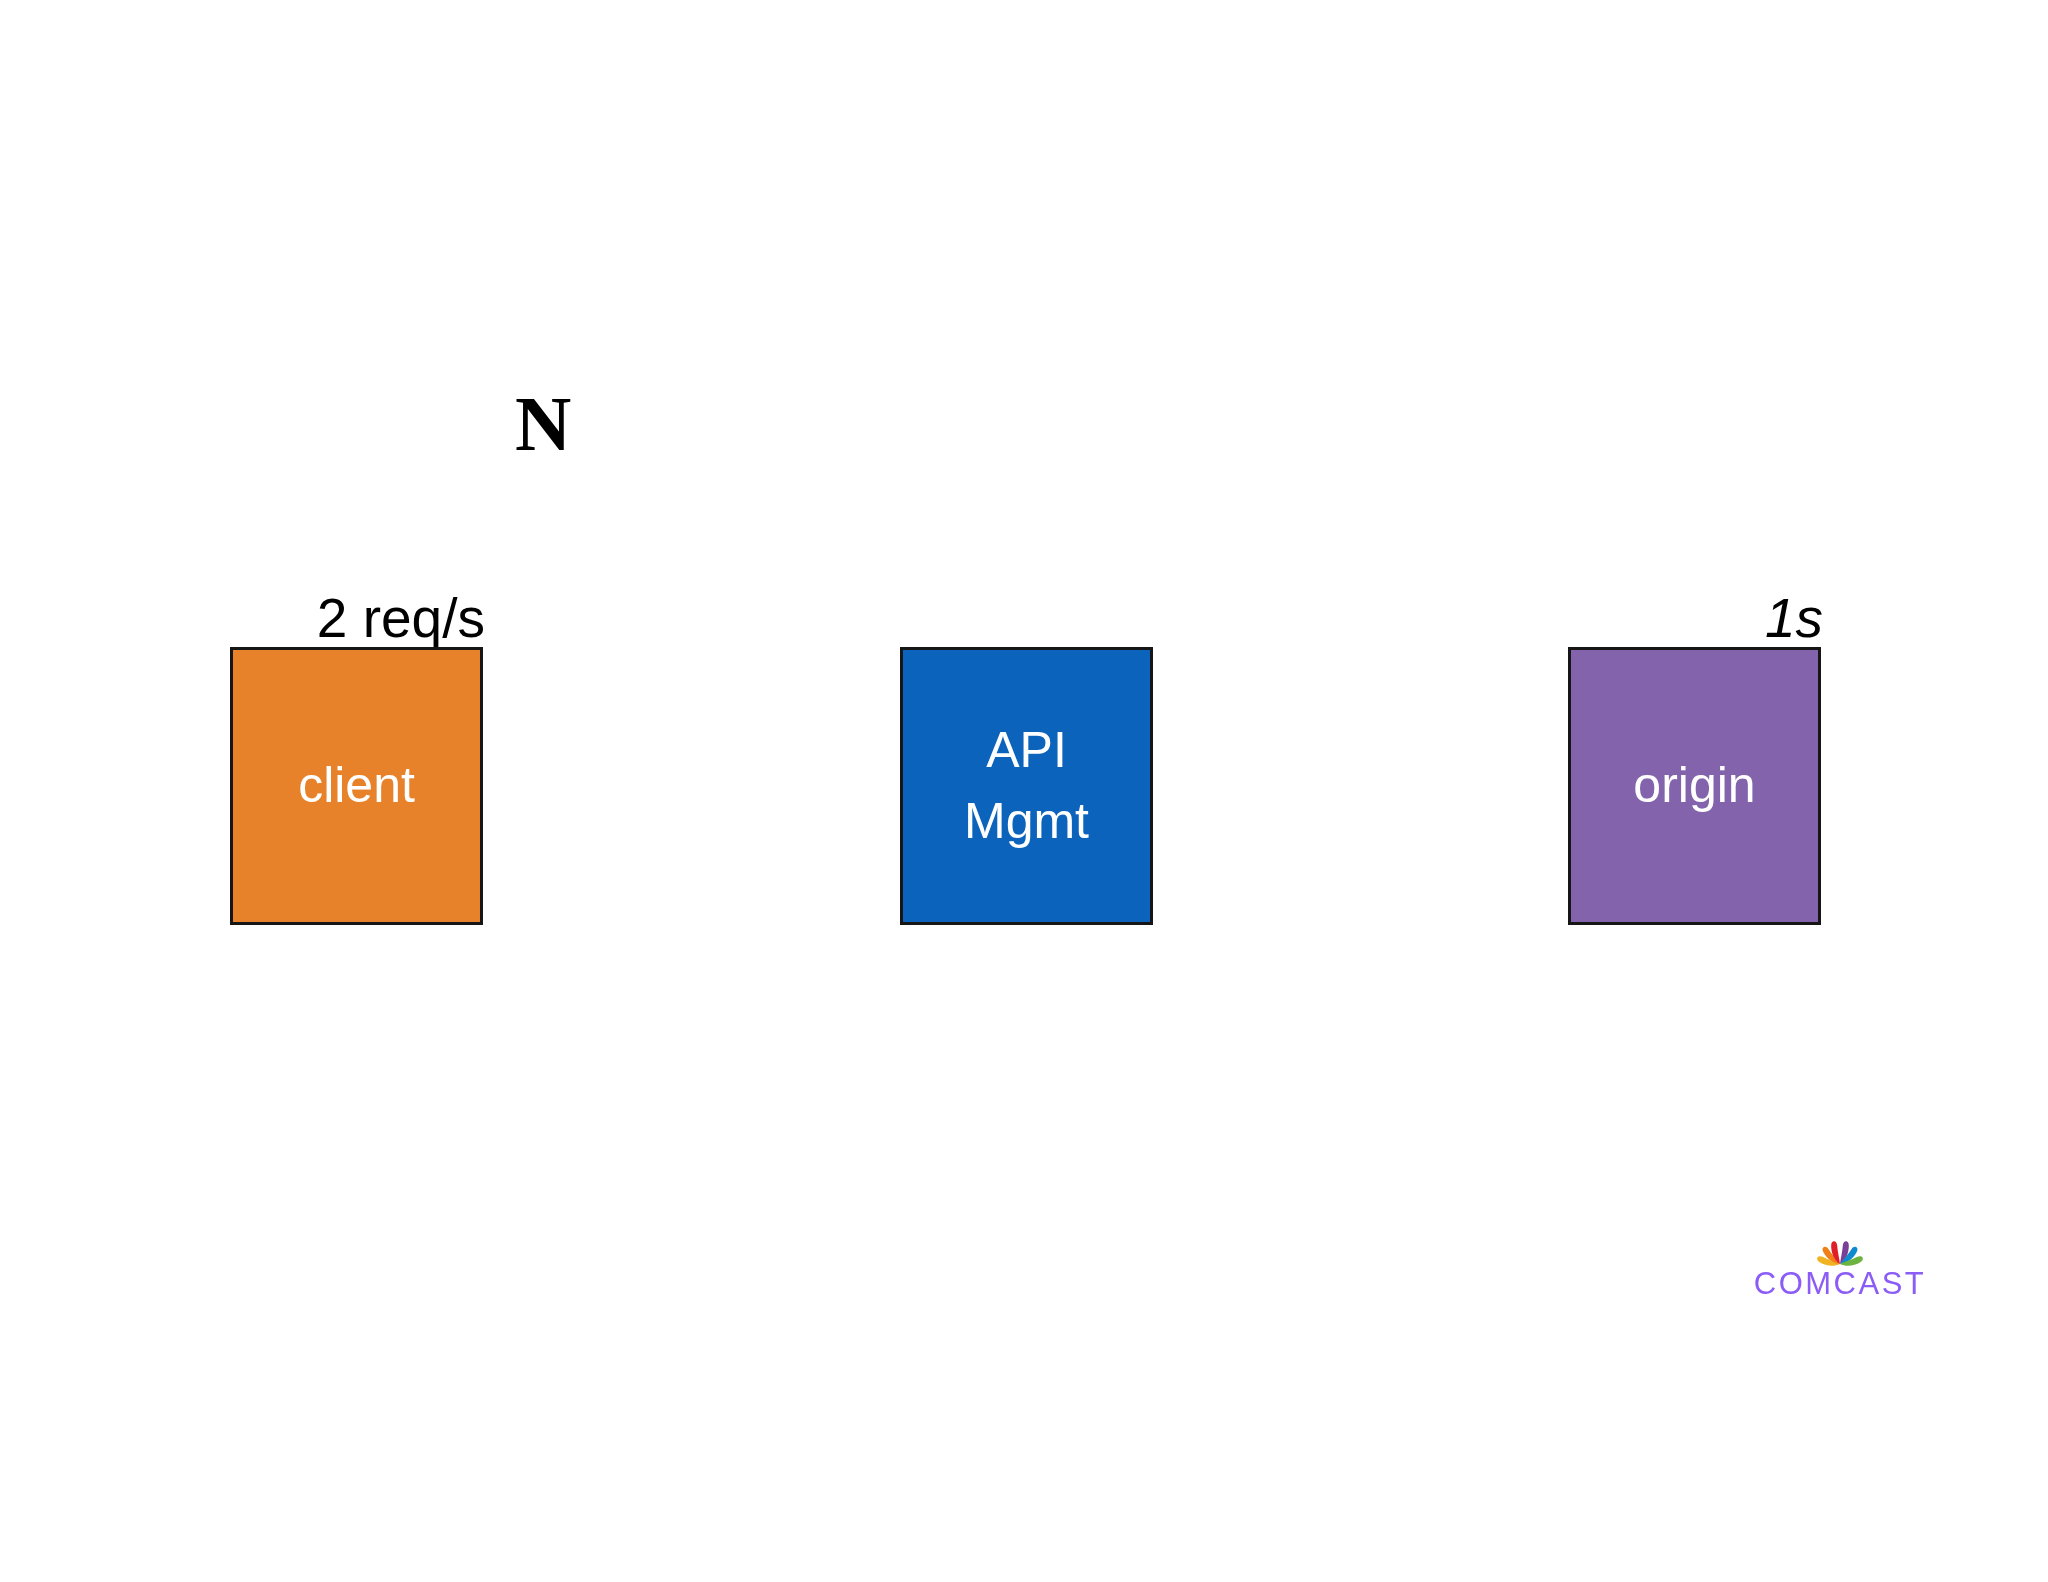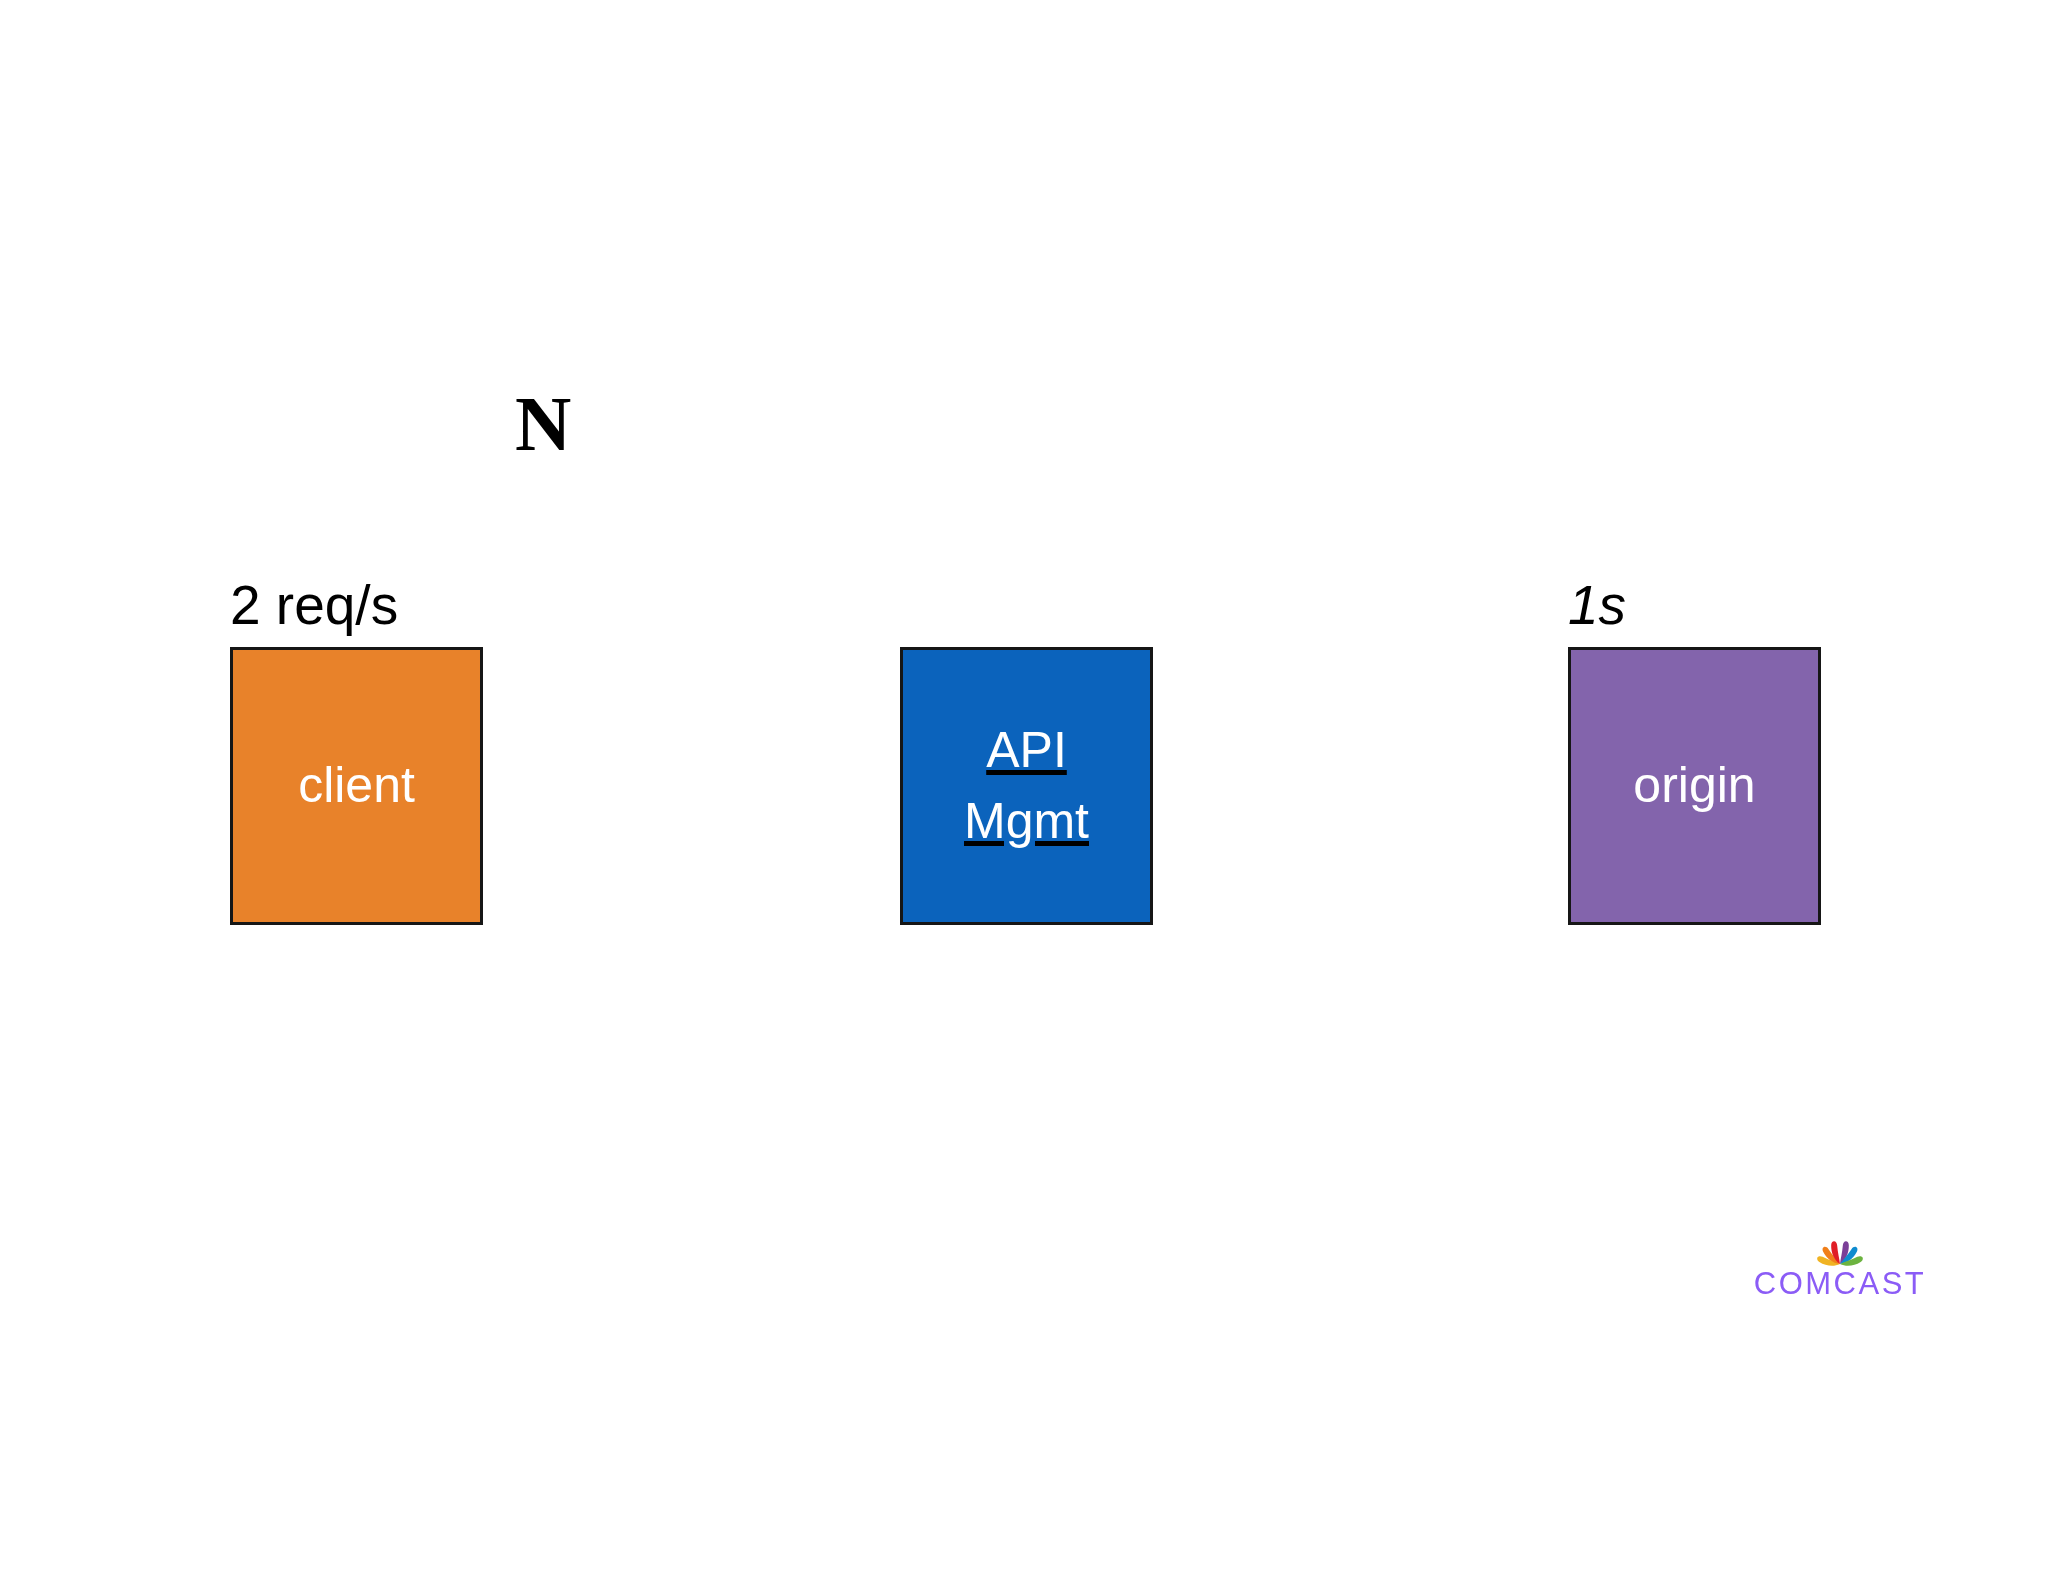--- a/index.html
+++ b/index.html
@@ -32,22 +32,23 @@
     white-space: nowrap;
   }
 
   
   .node-label {
     position: absolute;
     font-family: "Liberation Sans", sans-serif;
     font-size: 55px;
     line-height: 1;
     color: #000000;
-    text-align: left;
+    text-align: right;
     white-space: nowrap;
+    margin-top: 13px;
   }
   .node-label.client-rate {
     left: 230px;
     top: 578px;
     width: 255px;
   }
   .node-label.origin-latency {
     left: 1568px;
     top: 578px;
     width: 255px;
@@ -74,21 +75,20 @@
     text-align: center;
     white-space: pre-line;
   }
   .node-box.client {
     left: 230px;
     background: #E8822A;
   }
   .node-box.api-mgmt {
     left: 900px;
     background: #0B63BC;
-    text-decoration: underline;
   }
   .node-box.origin {
     left: 1568px;
     background: #8364AC;
   }
 
   
   .brand {
     position: absolute;
     left: 1736px;

